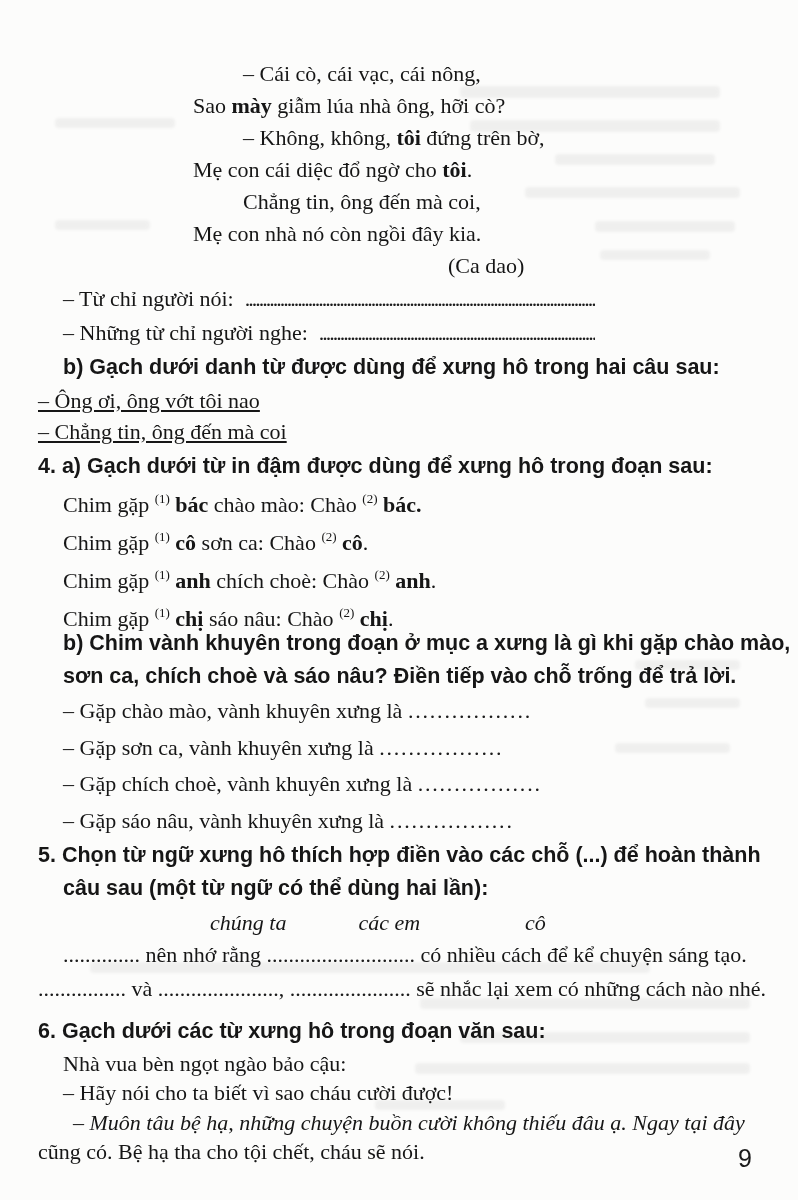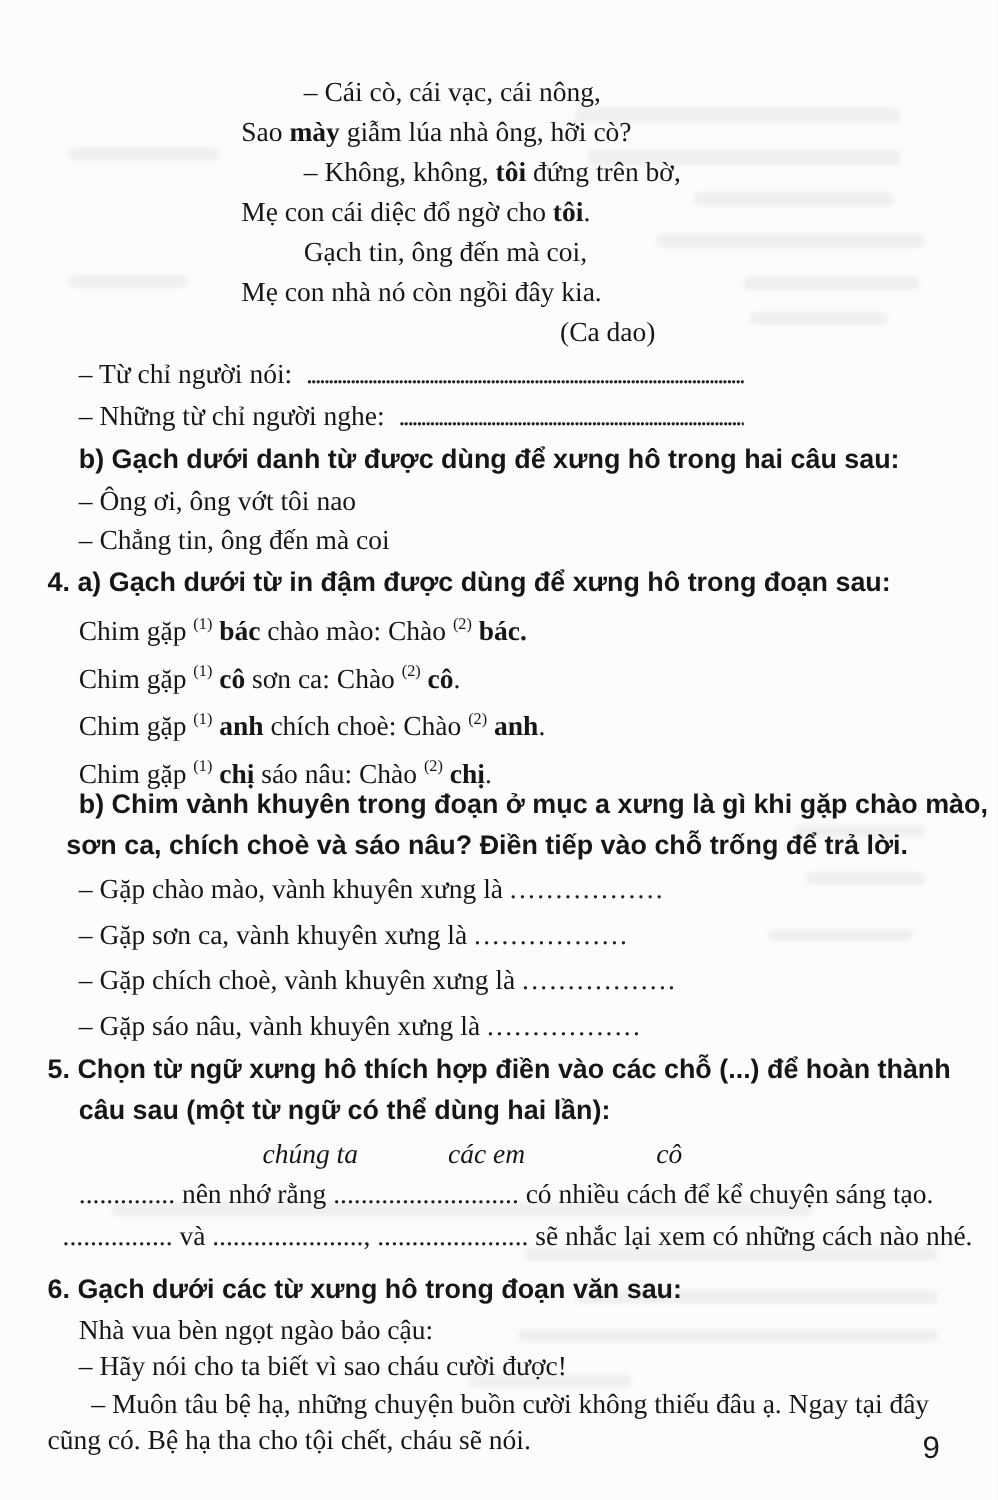--- a/index.html
+++ b/index.html
@@ -42,38 +42,38 @@
   .poem-a{margin-left:205px;}
   .poem-b{margin-left:155px;}
   .poem-cap{margin-left:410px;}
   .fill-full{display:flex;margin-left:25px;line-height:33.5px;justify-content:space-between;}
   .sub-bold,.num-bold,.sub-just,.sub-cont,.num-just,.num-cont{
     font-family:"Liberation Sans", sans-serif;
     font-weight:700;font-size:21.5px;line-height:33.5px;
   }
   .sub-bold{margin-left:25px;margin-top:2px;text-align:right;}
   .num-bold{margin-left:0;margin-top:2px;}
-  .body-item{margin-left:25px;line-height:31.5px;}
+  .body-item{line-height:31.5px;text-decoration:underline;}
   .chim{margin-left:25px;line-height:32px;}
   .sub-just{margin-left:25px;margin-top:-8px;line-height:33px;
     white-space:normal;text-align:justify;text-align-last:justify;}
-  .sub-cont{margin-left:15px;line-height:33px;}
+  .sub-cont{margin-left:25px;line-height:33px;}
   .gap-item{margin-left:25px;line-height:36.5px;}
   .num-just{margin-left:0;line-height:33px;
     white-space:normal;text-align:justify;text-align-last:justify;}
   .num-cont{margin-left:25px;line-height:33px;}
   .options{margin-left:0;line-height:31px;margin-top:2px;}
   .options .seg:nth-child(1){margin-left:172px;text-align:right;}
   .options .seg:nth-child(2){margin-left:72px;}
   .options .seg:nth-child(3){margin-left:105px;}
   .fill-line{margin-left:25px;line-height:33.5px;text-align:center;}
-  .fill-flush{margin-left:12px;line-height:33.5px;text-align:center;}
+  .fill-flush{margin-left:0;line-height:33.5px;text-align:center;}
   .para{margin-left:25px;line-height:29.5px;}
   .para-just{margin-left:0;text-indent:35px;line-height:29.5px;
-    white-space:normal;text-align:justify;text-align-last:justify;}
+    white-space:normal;text-align:justify;text-align-last:justify;font-style:italic;}
   .para-flush{margin-left:0;line-height:29.5px;}
   .mt-lg{margin-top:10px;}
 
   .page-number{
     position:absolute;top:1144px;left:738px;
     font-size:25px;line-height:28px;color:#1a1a1a;
     font-family:"Liberation Sans", sans-serif;
   }
 </style>
 </head>
@@ -98,21 +98,21 @@
     <div style="top:1032px;left:460px;width:290px;height:11px;"></div>
     <div style="top:1063px;left:415px;width:335px;height:11px;"></div>
     <div style="top:1100px;left:375px;width:130px;height:10px;"></div>
   </div>
 
   <main class="content" id="content">
       <div class="line poem-a"><span class="seg">– Cái cò, cái vạc, cái nông,</span></div>
       <div class="line poem-b"><span class="seg">Sao </span><span class="seg b">mày</span><span class="seg"> giẫm lúa nhà ông, hỡi cò?</span></div>
       <div class="line poem-a"><span class="seg">– Không, không, </span><span class="seg b">tôi</span><span class="seg"> đứng trên bờ,</span></div>
       <div class="line poem-b"><span class="seg">Mẹ con cái diệc đổ ngờ cho </span><span class="seg b">tôi</span><span class="seg">.</span></div>
-      <div class="line poem-a"><span class="seg">Gạch tin, ông đến mà coi,</span></div>
+      <div class="line poem-a"><span class="seg">Chẳng tin, ông đến mà coi,</span></div>
       <div class="line poem-b"><span class="seg">Mẹ con nhà nó còn ngồi đây kia.</span></div>
       <div class="line poem-cap"><span class="seg">(Ca dao)</span></div>
       <div class="line fill-full">
         <span class="seg">– Từ chỉ người nói:  </span>
         <span class="dots tight fill">................................................................................................................................................................................................................................................................................................................................................................................................................</span>
       </div>
       <div class="line fill-full">
         <span class="seg">– Những từ chỉ người nghe:  </span>
         <span class="dots tight fill">................................................................................................................................................................................................................................................................................................................................................................................................................</span>
       </div>

